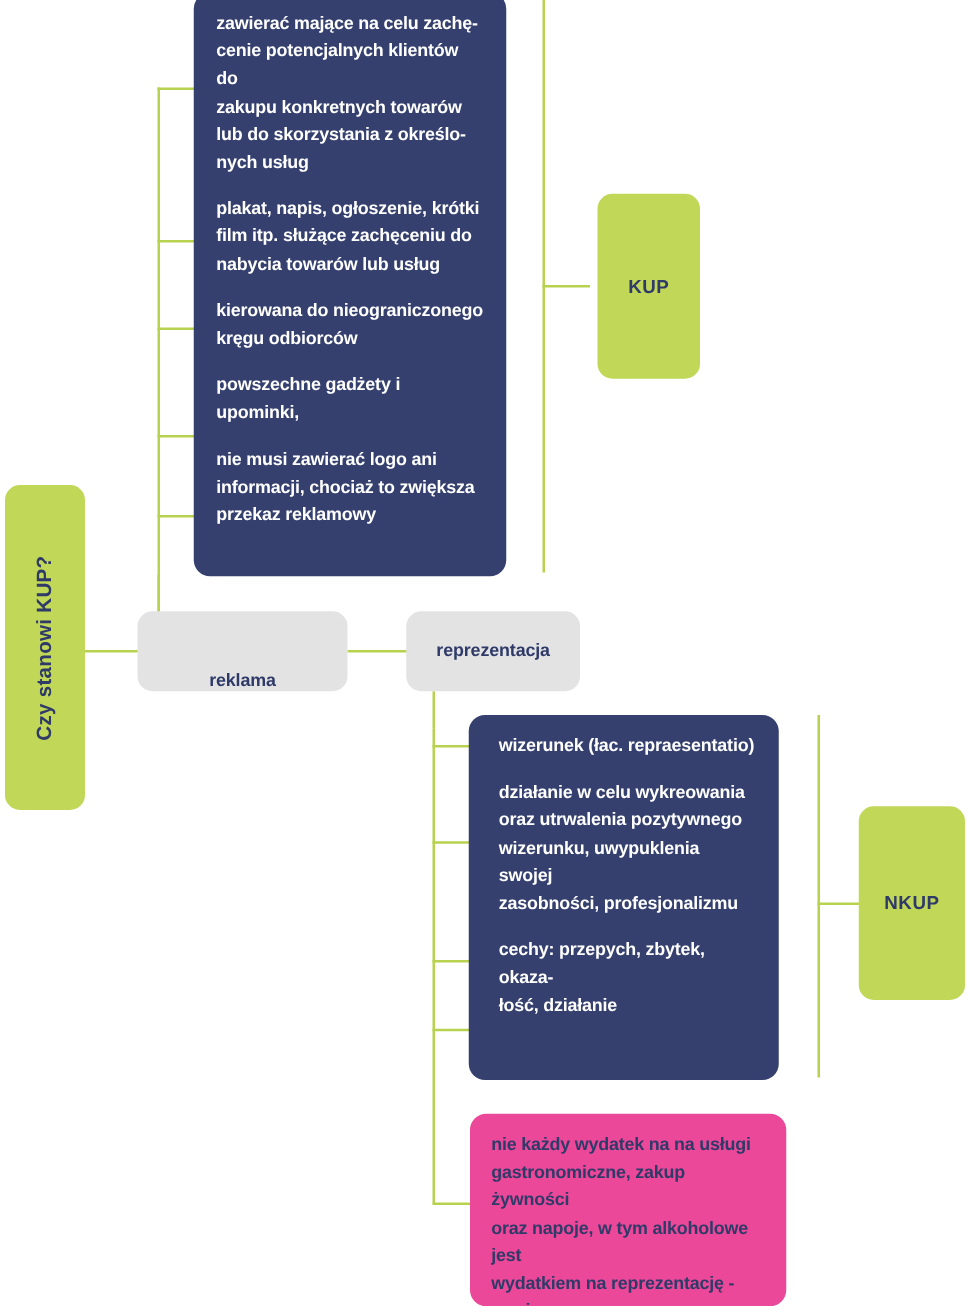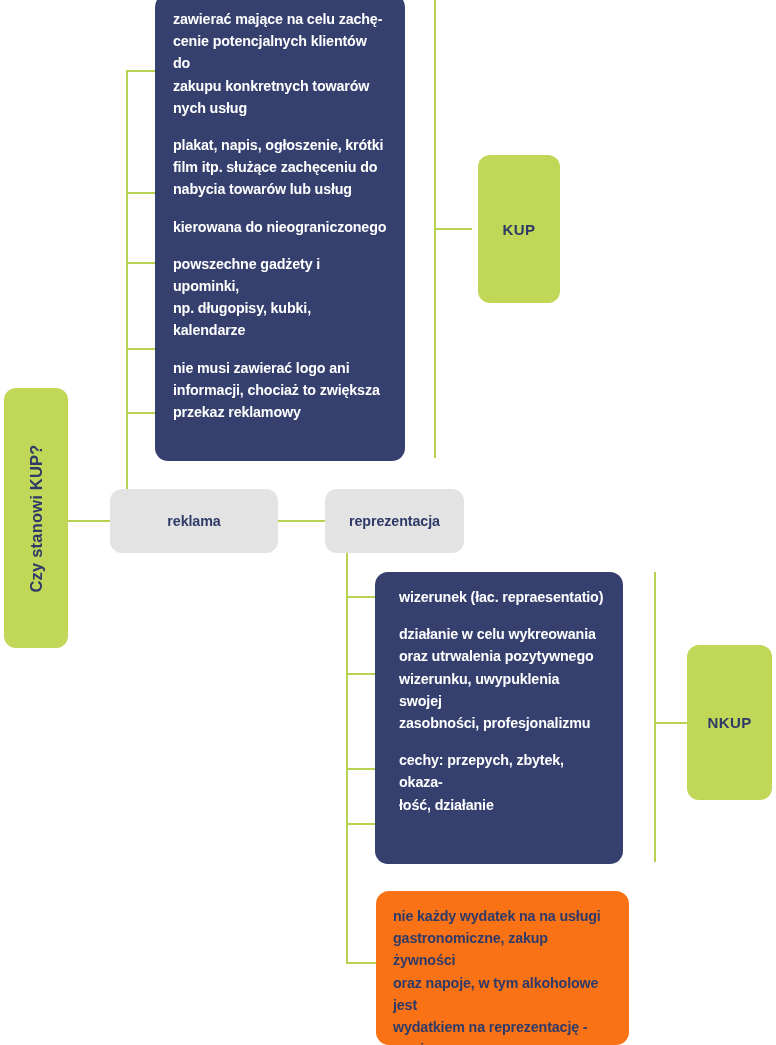--- a/index.html
+++ b/index.html
@@ -58,21 +58,21 @@
     justify-content: center;
   }
   .box-grey .label {
     font-weight: bold;
     font-size: 14.3px;
     color: #2f3a68;
     letter-spacing: -0.1px;
   }
 
   .panel-grey {
-    background: #f97316;
+    background: #ec4899;
     border-radius: 13px;
     color: #2f3a68;
     padding: 14px 17px;
   }
   .panel-grey .line {
     font-weight: bold;
     font-size: 14.3px;
     line-height: 22.2px;
     letter-spacing: -0.15px;
     color: #2f3a68;
@@ -154,46 +154,47 @@
 
   <div class="node box-green-vertical" style="left:4px; top:388px; width:64px; height:260px;">
     <span class="label">Czy stanowi KUP?</span>
   </div>
 
   <div class="node panel-blue" style="left:155px; top:-6px; width:250px; height:467px;">
     <div class="bullet-group">
       <div class="line">zawierać mające na celu zachę-</div>
       <div class="line">cenie potencjalnych klientów do</div>
       <div class="line">zakupu konkretnych towarów</div>
+      <div class="line">lub do skorzystania z określo-</div>
       <div class="line">nych usług</div>
     </div>
     <div class="bullet-group">
       <div class="line">plakat, napis, ogłoszenie, krótki</div>
       <div class="line">film itp. służące zachęceniu do</div>
       <div class="line">nabycia towarów lub usług</div>
     </div>
     <div class="bullet-group">
       <div class="line">kierowana do nieograniczonego</div>
+      <div class="line">kręgu odbiorców</div>
     </div>
     <div class="bullet-group">
       <div class="line">powszechne gadżety i upominki,</div>
-      <div class="line">np. długopisy, kubki, kalendarze</div>
     </div>
     <div class="bullet-group">
       <div class="line">nie musi zawierać logo ani</div>
       <div class="line">informacji, chociaż to zwiększa</div>
       <div class="line">przekaz reklamowy</div>
     </div>
   </div>
 
   <div class="node box-green" style="left:478px; top:155px; width:82px; height:148px;">
     <span class="label">KUP</span>
   </div>
 
-  <div class="node box-grey" style="left:110px; top:489px; width:168px; height:64px;">
+  <div class="node box-grey" style="left:110px; top:489px; width:168px; height:64px;align-items:flex-end;">
     <span class="label">reklama</span>
   </div>
 
   <div class="node box-grey" style="left:325px; top:489px; width:139px; height:64px;">
     <span class="label">reprezentacja</span>
   </div>
 
   <div class="node panel-blue" style="left:375px; top:572px; width:248px; height:292px;padding-left:24px;">
     <div class="bullet-group">
       <div class="line">wizerunek (łac. repraesentatio)</div>

